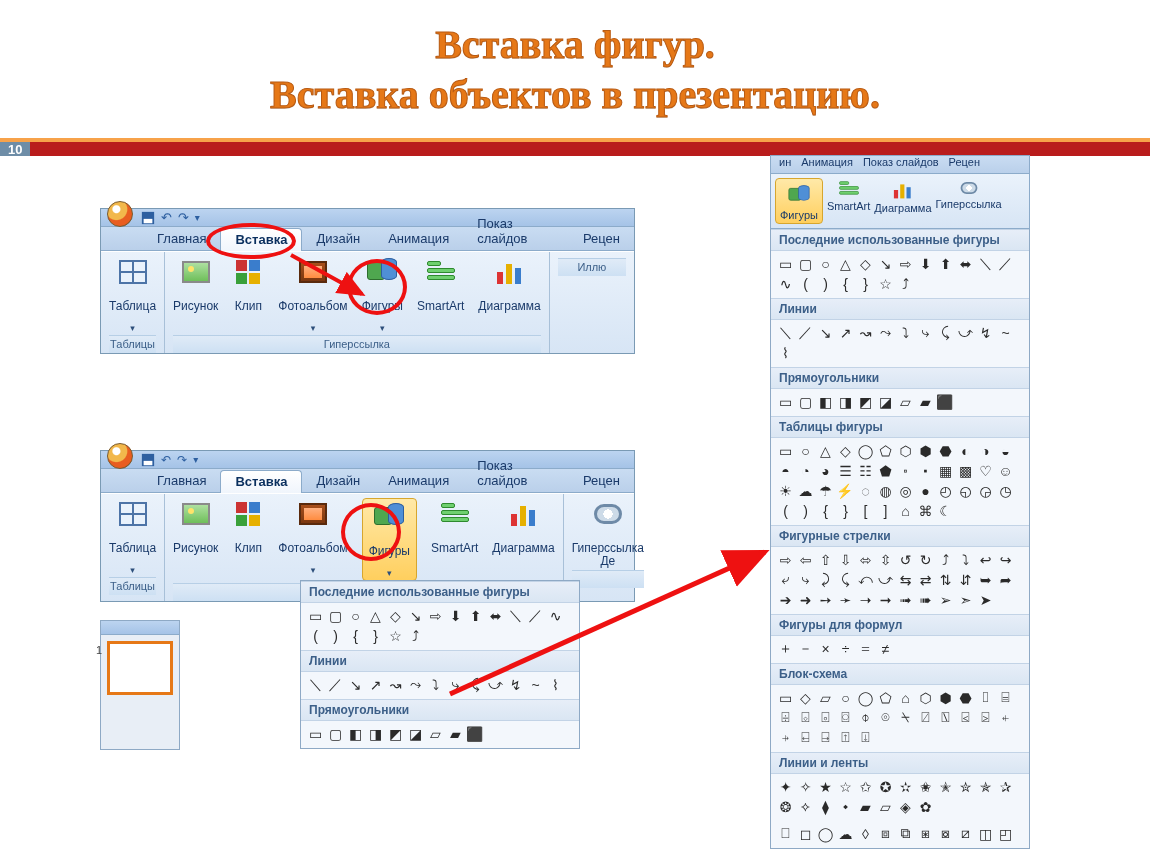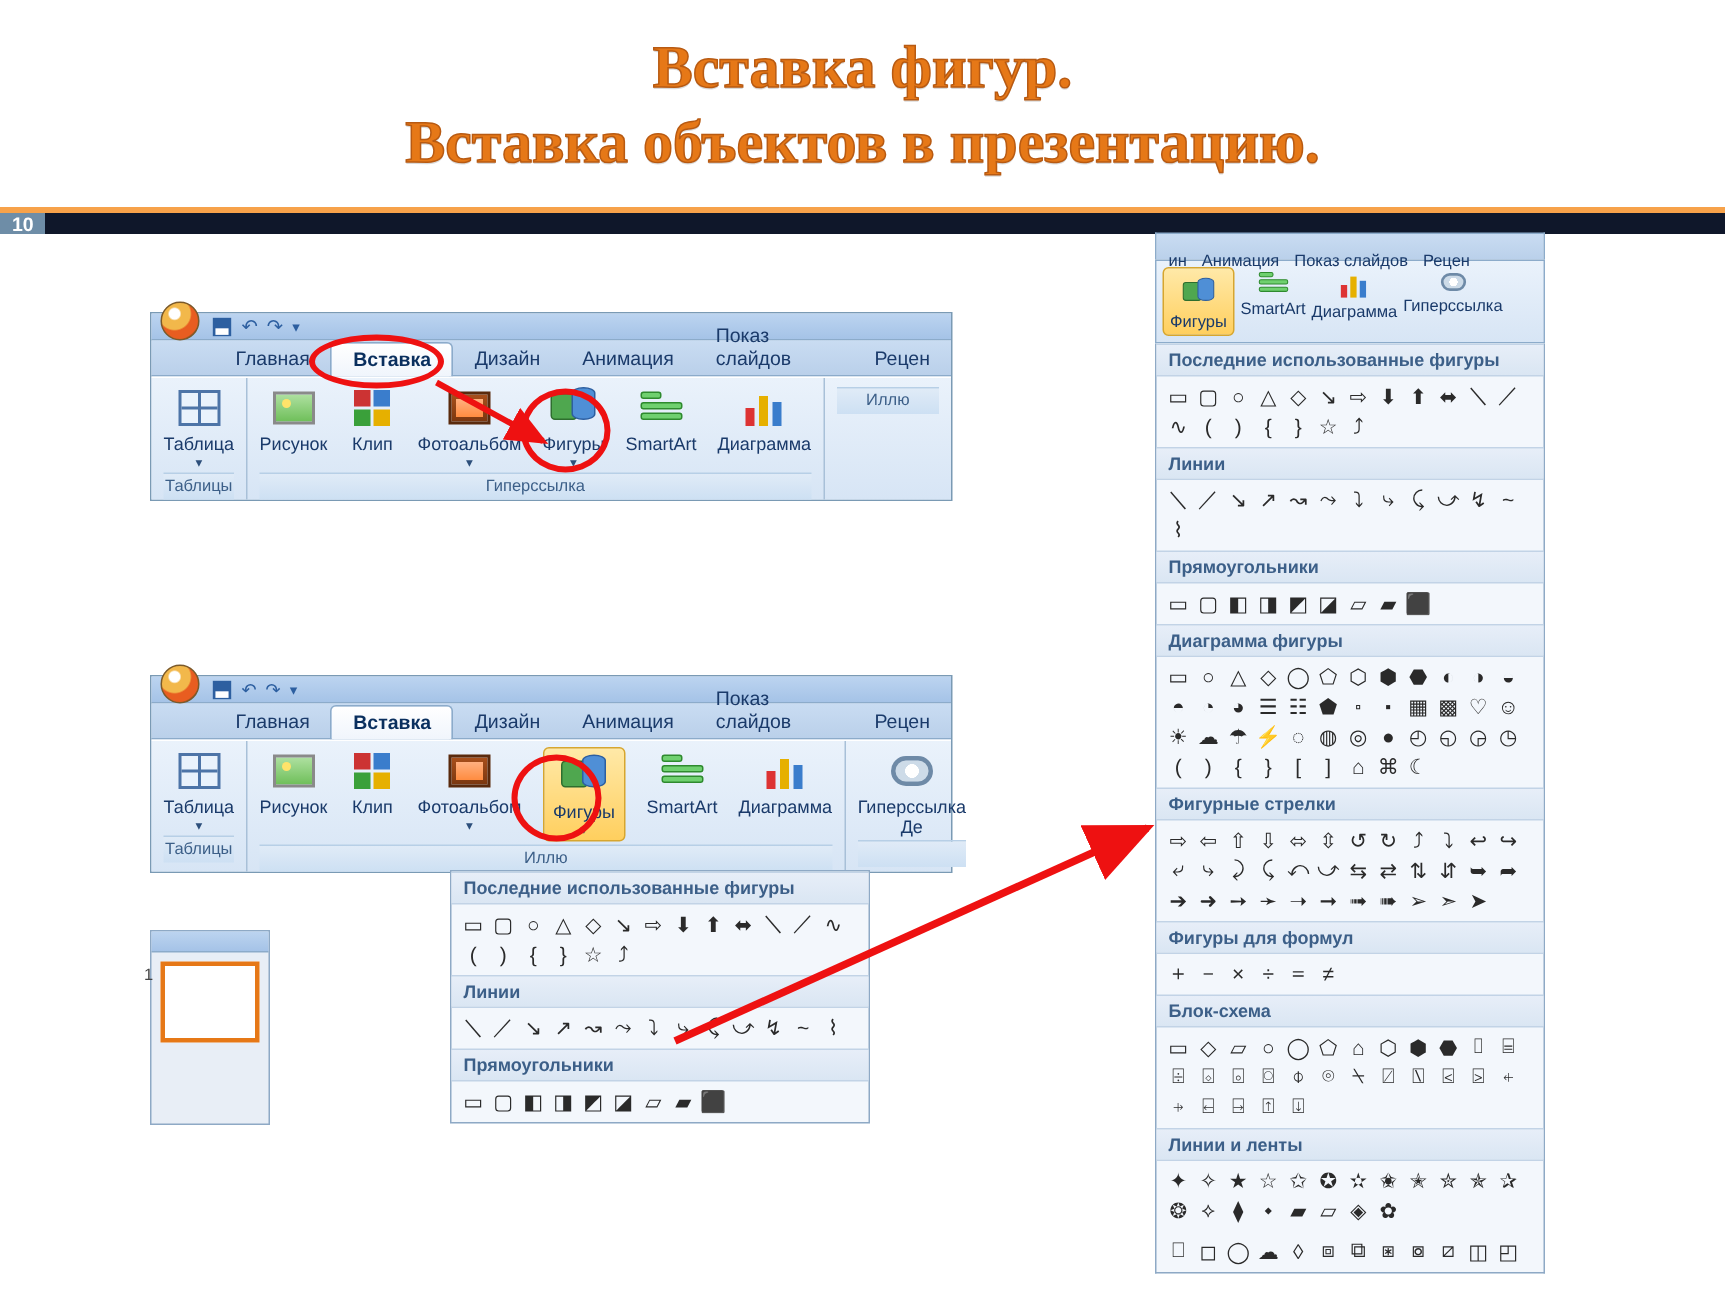--- a/index.html
+++ b/index.html
@@ -16,21 +16,21 @@
     font-size: 40px;
     font-weight: bold;
     color: #e67817;
     -webkit-text-stroke: 1px #b85a12;
     text-shadow: 0 1px 0 rgba(0,0,0,.15);
     padding-top: 20px;
     line-height: 1.25;
     font-family: Georgia, "Times New Roman", serif;
   }
   .orange-rule { height: 4px; background: #f7a24a; margin-top: 18px; }
-  .blue-rule { height: 14px; background: #0f172a; display: flex; align-items: center; }
+  .blue-rule { height: 14px; background: #b91c1c; display: flex; align-items: center; }
   .page-num {
     background: #6e8da7;
     color: #fff;
     font-size: 13px;
     font-weight: 600;
     padding: 0 8px;
     height: 100%;
     display: inline-flex;
     align-items: center;
   }
@@ -82,21 +82,21 @@
     border-right: 1px solid #a8c0d8; padding: 4px 8px 0 8px;
     display: flex; flex-direction: column; align-items: center;
   }
   .group-inner { display: flex; gap: 14px; align-items: flex-start; justify-content: center; }
   .group-label {
     font-size: 11px; color: #3c5f88; text-align: center;
     padding: 2px 0 3px; margin-top: 2px; width: 100%;
     background: linear-gradient(#e0ebf7,#cde0f3);
     border-top: 1px solid #b7cfe6;
   }
-  .btn-big { display: flex; flex-direction: column; align-items: center; gap: 2px; color: #1a3a6a; }
+  .btn-big { display: flex; flex-direction: column; align-items: center; gap: 12px; color: #1a3a6a; }
   .btn-big .ic { width: 32px; height: 32px; display: flex; align-items: center; justify-content: center; }
   .btn-big .lbl { font-size: 12px; text-align: center; line-height: 1.1; }
   .btn-big.dd::after { content: "▾"; font-size: 9px; color: #2d4f7b; margin-top: -2px;}
   .btn-big.highlighted {
     background: linear-gradient(#ffe9a8,#ffcf5e);
     border: 1px solid #d7a62e; border-radius: 4px; padding: 2px 6px;
   }
 
   
   .ic-table { width:28px;height:24px;border:2px solid #4d74a7; background:
@@ -140,21 +140,21 @@
     align-content:flex-start;
   }
   .glyph {
     width:17px; height:17px; display:inline-flex; align-items:center; justify-content:center;
     font-size:14px; color:#2a2a2a; cursor:pointer; font-family: "Segoe UI Symbol","Arial Unicode MS",sans-serif;
   }
 
   
   .right-panel { position:absolute; right:120px; top:155px; width:260px; }
   .right-panel .mini-tabs { height:18px; background:linear-gradient(#c9dcf2,#bad0ea); border:1px solid #8cabca; border-bottom:none; display:flex; gap:10px; padding-left:8px; font-size:11px; color:#1a3a6a;}
-  .right-panel .mini-tabs span{padding-top:12px;}
+  .right-panel .mini-tabs span{padding-top:0;}
   .right-panel .mini-tools { display:flex; gap:4px; background:linear-gradient(#eaf2fb,#d7e5f5); border:1px solid #8cabca; padding:4px; }
   .tool-cell{display:flex;flex-direction:column;align-items:center;font-size:11px;color:#1a3a6a;}
   .tool-cell.hl{background:linear-gradient(#ffe9a8,#ffcf5e);border:1px solid #d7a62e;border-radius:4px;padding:2px 4px;}
 
   .red-arrow { position:absolute; z-index:6; }
   .red-arrow svg { overflow:visible; }
 
   .slide-panel { position:absolute; left:100px; top:620px; width:80px; height:130px; background:#e8eef6; border:1px solid #8ea9c5;}
   .slide-panel .top{height:14px;background:linear-gradient(#bcd4f0,#a5c3e7);border-bottom:1px solid #8cabca;}
   .slide-thumb{margin:6px;border:3px solid #e67817;background:#fff;height:54px;position:relative;}
@@ -524,21 +524,21 @@
         <span class="glyph">▭</span>
         <span class="glyph">▢</span>
         <span class="glyph">◧</span>
         <span class="glyph">◨</span>
         <span class="glyph">◩</span>
         <span class="glyph">◪</span>
         <span class="glyph">▱</span>
         <span class="glyph">▰</span>
         <span class="glyph">⬛</span>
       </div>
-      <div class="shape-cat-hdr">Диаграмма фигуры</div>
+      <div class="shape-cat-hdr">Таблицы фигуры</div>
       <div class="shape-grid">
         <span class="glyph">▭</span>
         <span class="glyph">○</span>
         <span class="glyph">△</span>
         <span class="glyph">◇</span>
         <span class="glyph">◯</span>
         <span class="glyph">⬠</span>
         <span class="glyph">⬡</span>
         <span class="glyph">⬢</span>
         <span class="glyph">⬣</span>

